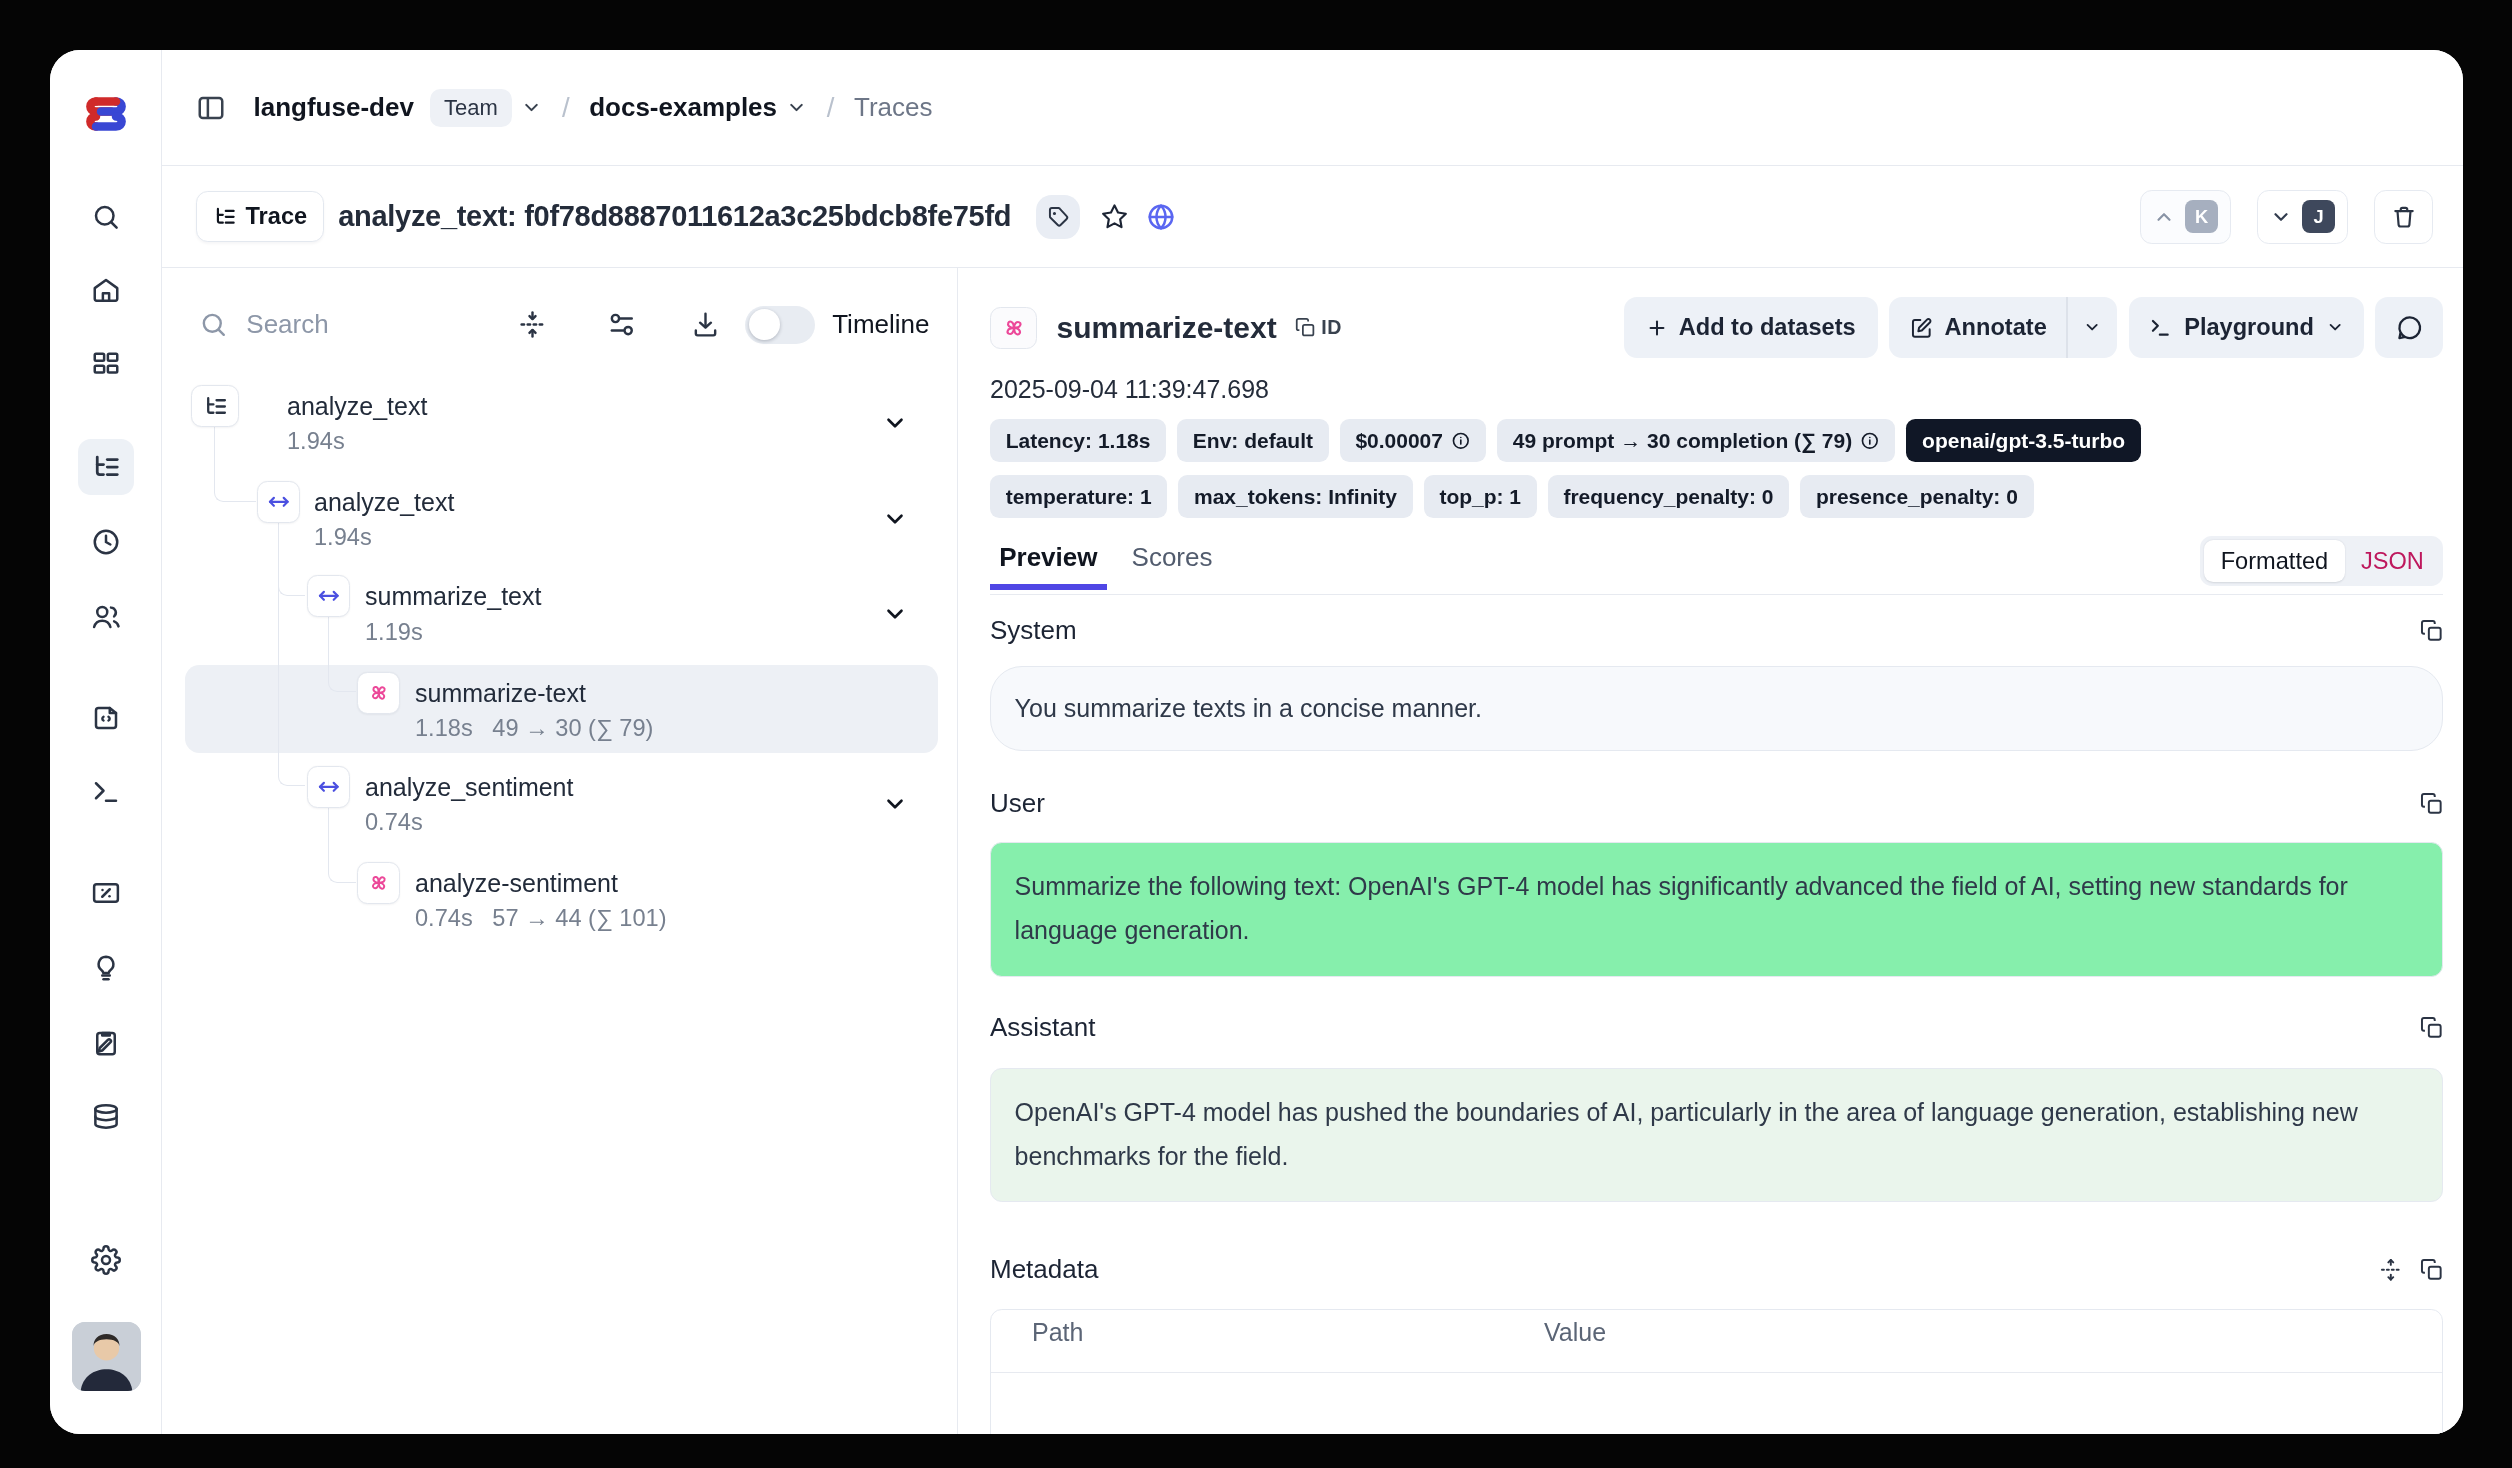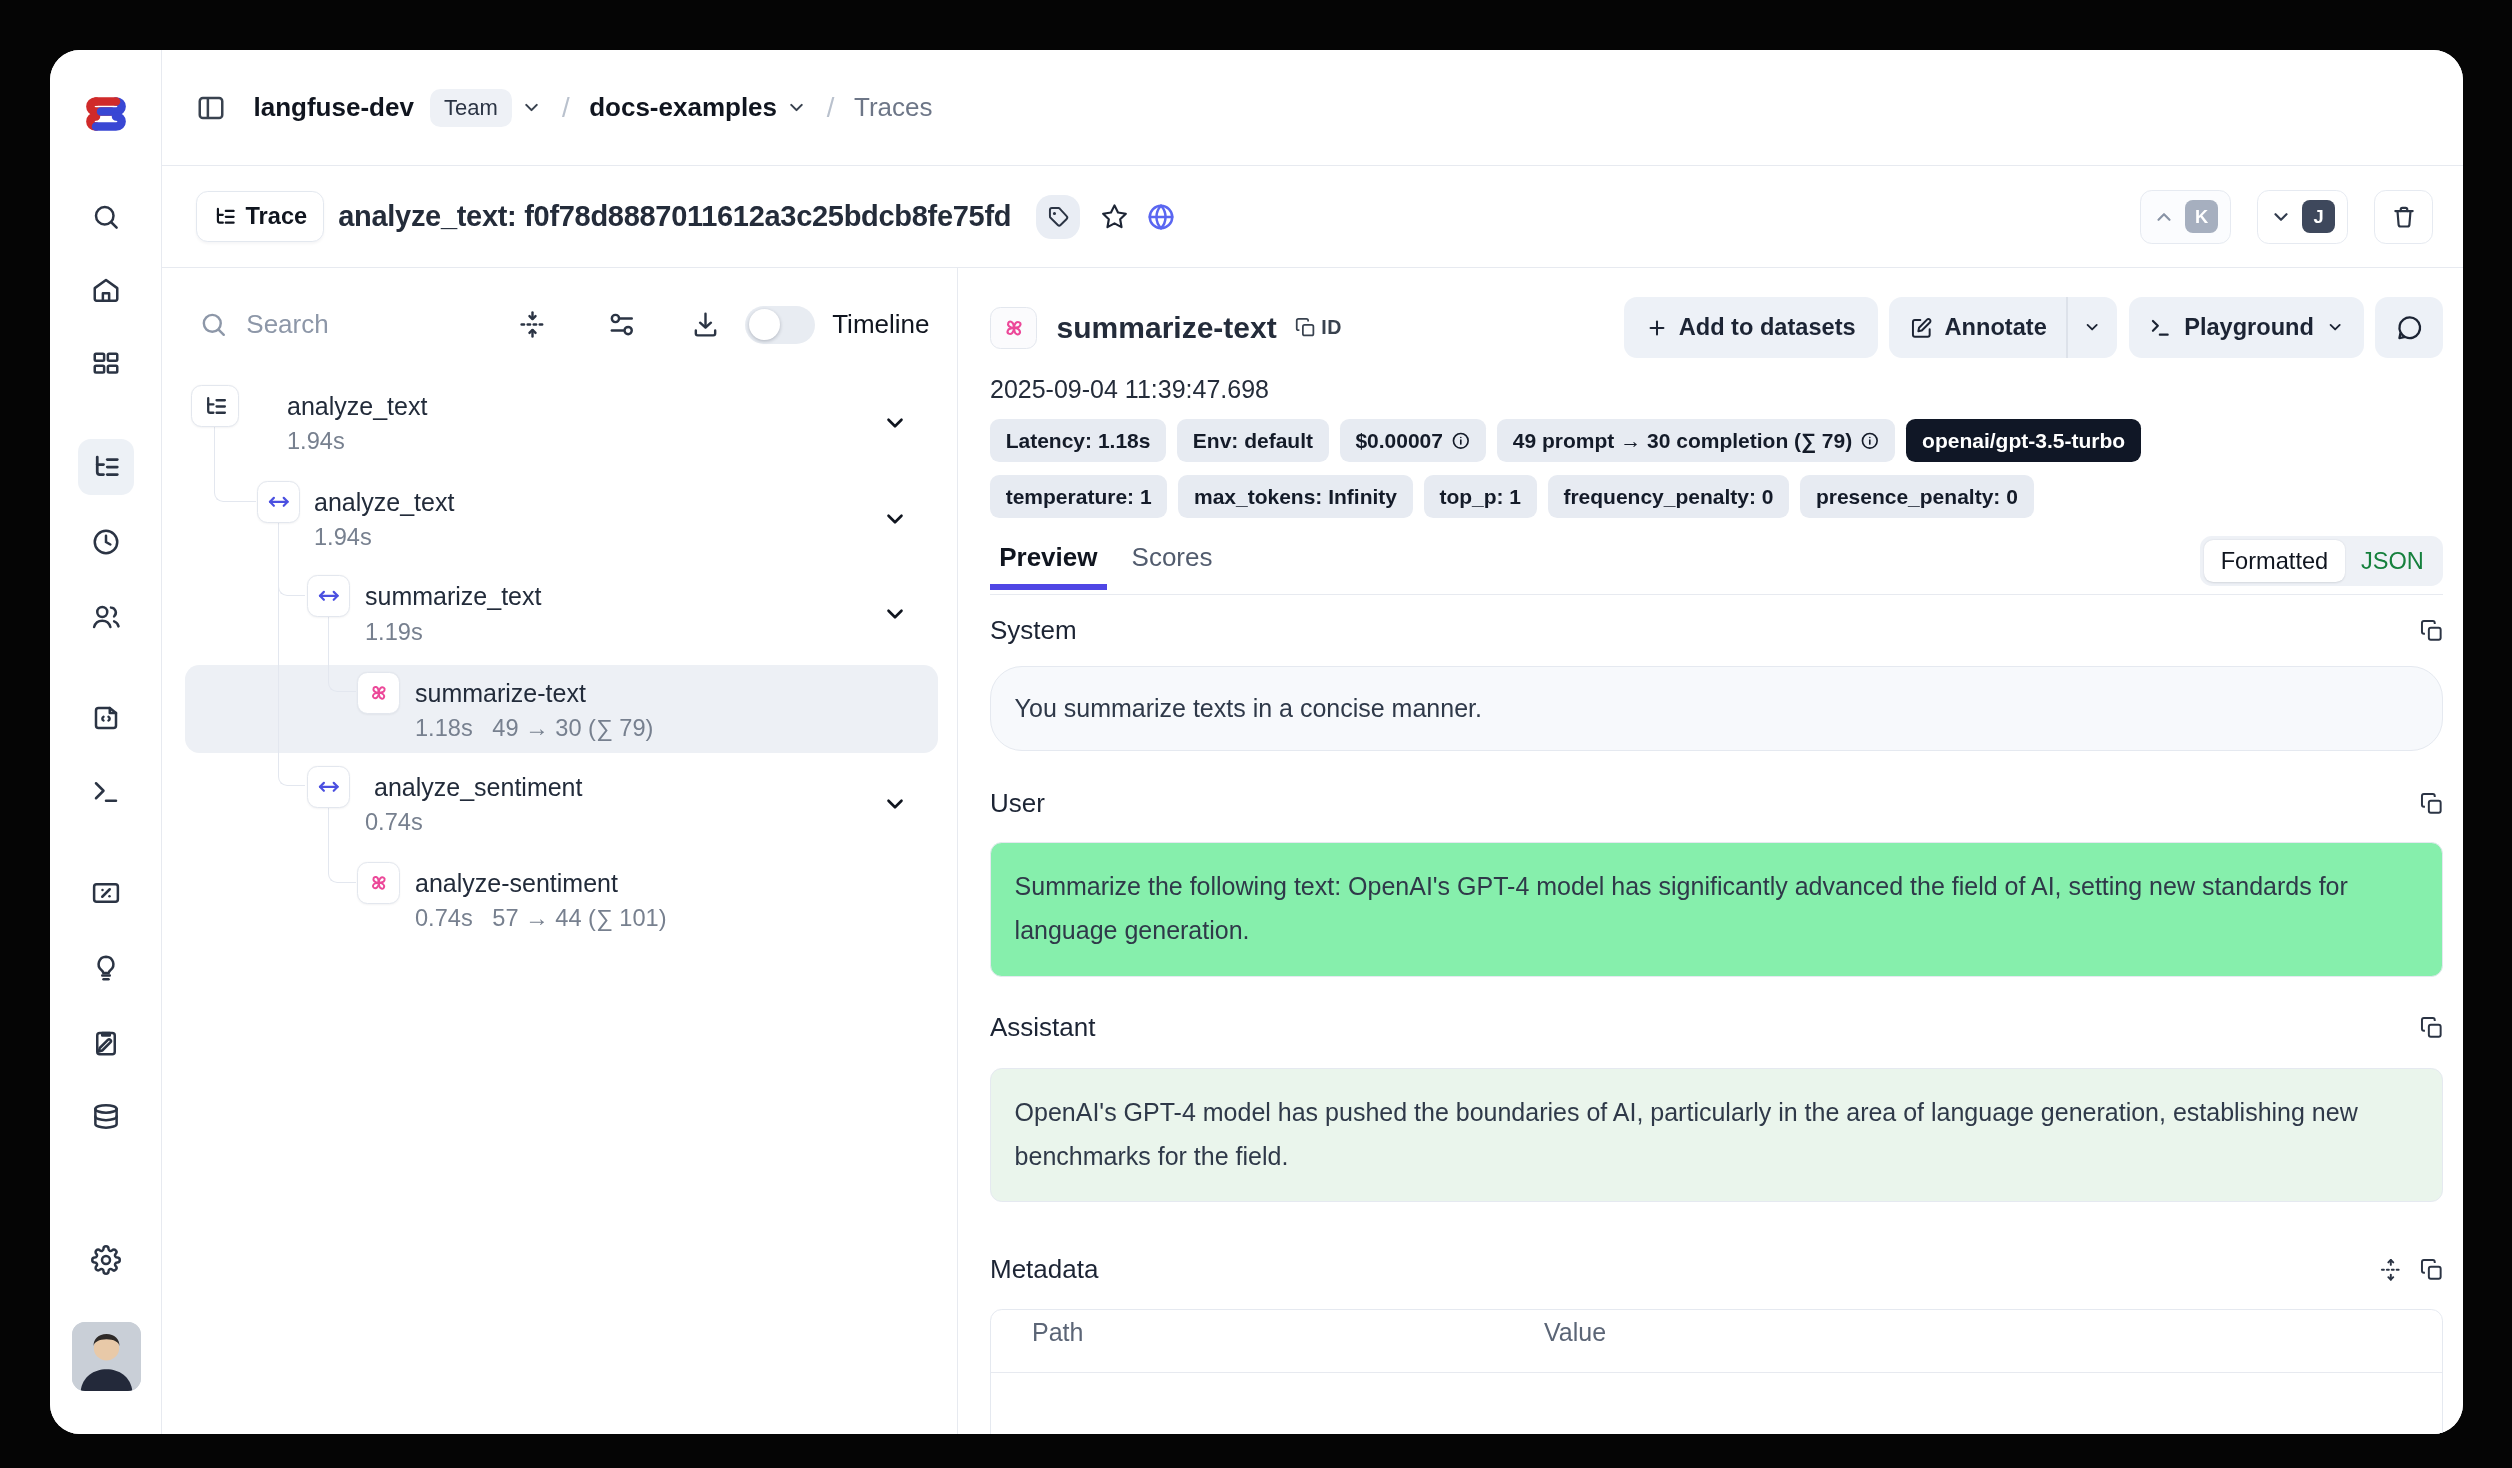--- a/index.html
+++ b/index.html
@@ -58,21 +58,21 @@
   .badge { background:#e7ebf2; border-radius:9.2px; height:43px; display:flex; align-items:center; gap:7.9px; padding:0 15.7px; font-size:21px; font-weight:600; color:#141b29; white-space:nowrap; }
   .badge.dark { color:#fff; }
   .tabs-row { margin-top:18.3px; display:flex; align-items:center; position:relative; height:59px; }
   .tab { font-size:26px; padding:0 9.2px 17px; position:relative; }
   .tab.active { font-weight:600; color:#10151f; }
   .tab.idle { color:#525c6e; font-weight:500; margin-left:15.7px; }
   .tab.active::after { content:""; position:absolute; left:0; right:0; bottom:0; height:5.9px; background:#4f46e5; }
   .tabs-underline { position:absolute; left:0; right:0; bottom:0; height:1.3px; background:#e7eaf0; }
   .seg { position:absolute; right:0; bottom:9.2px; background:#eef1f6; border-radius:11.8px; height:50px; display:flex; align-items:center; padding:3.9px; }
   .seg .on { background:#fff; border-radius:9.2px; height:42px; display:flex; align-items:center; padding:0 17px; font-size:23.6px; font-weight:500; color:#10151f; box-shadow:0 0.7px 2px rgba(15,23,42,.12); }
-  .seg .off { padding:0 15.7px; font-size:23.6px; color:#15803d; }
+  .seg .off { padding:0 15.7px; font-size:23.6px; color:#be185d; }
   .sec-head { display:flex; align-items:center; justify-content:space-between; font-size:26px; font-weight:500; color:#1c2434; }
   .copy-btn { color:#2b3444; }
   .card { border:1.3px solid #e5e9f0; border-radius:11.8px; font-size:25px; color:#2f3949; line-height:44px; padding:21px 23.6px; }
   .mono-col { color:#5b6576; font-size:25px; font-weight:500; }
 </style>
 </head>
 <body>
 
 <div class="window">
 
@@ -396,21 +396,21 @@
     </div>
 
     <div>
       <span class="node-pill" style="left:145px; top:498px; width:43px;">
         <svg width="23.6" height="23.6" viewBox="0 0 24 24" fill="none" stroke="#4b50e0" stroke-width="2.2" stroke-linecap="round" stroke-linejoin="round">
             <path d="m17 8 4 4-4 4"></path>
             <path d="m7 8-4 4 4 4"></path>
             <path d="M3 12h18"></path>
           </svg>
       </span>
-      <span class="node-label" style="left:212px; top:519px;">analyze_sentiment</span>
+      <span class="node-label" style="left:203px; top:519px;">analyze_sentiment</span>
       <span class="node-sub" style="left:203px; top:554px;">
           <span>0.74s</span>
         </span>
       <span class="tree-chev" style="left:720px; top:536px;">
         <svg width="26" height="26" viewBox="0 0 24 24" fill="none" stroke="currentColor" stroke-width="2.4" stroke-linecap="round" stroke-linejoin="round">
             <path d="m6 9 6 6 6-6"></path>
           </svg>
       </span>
     </div>
 

